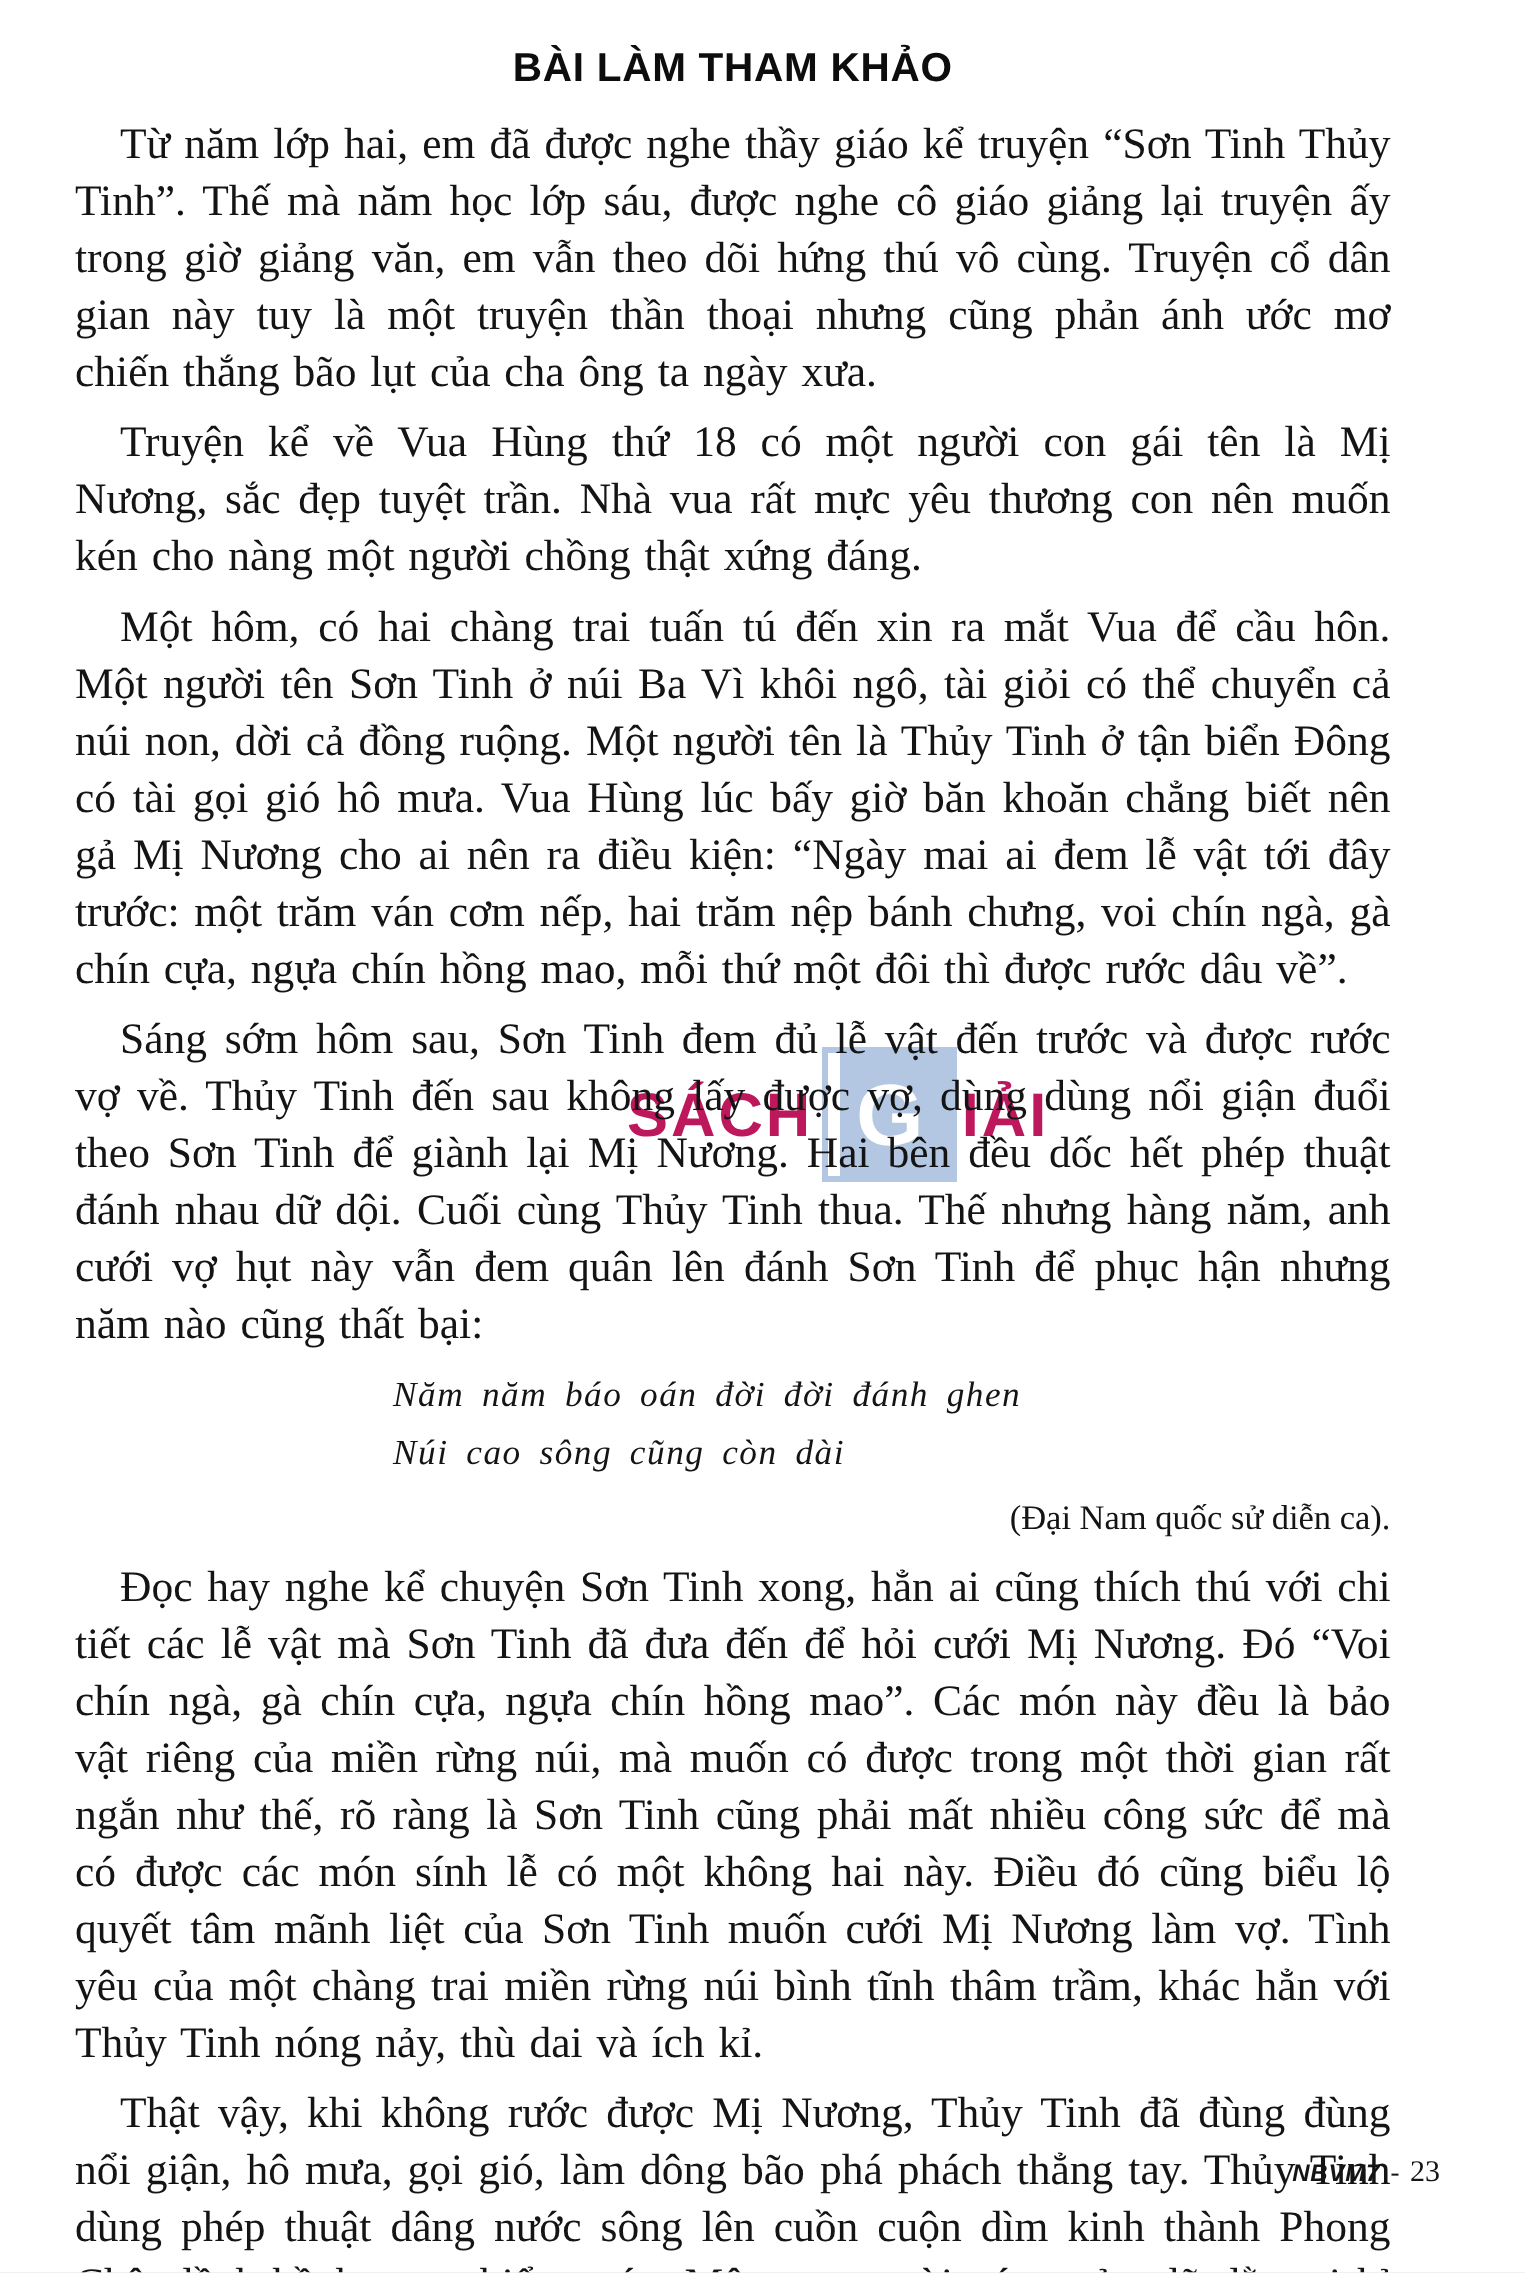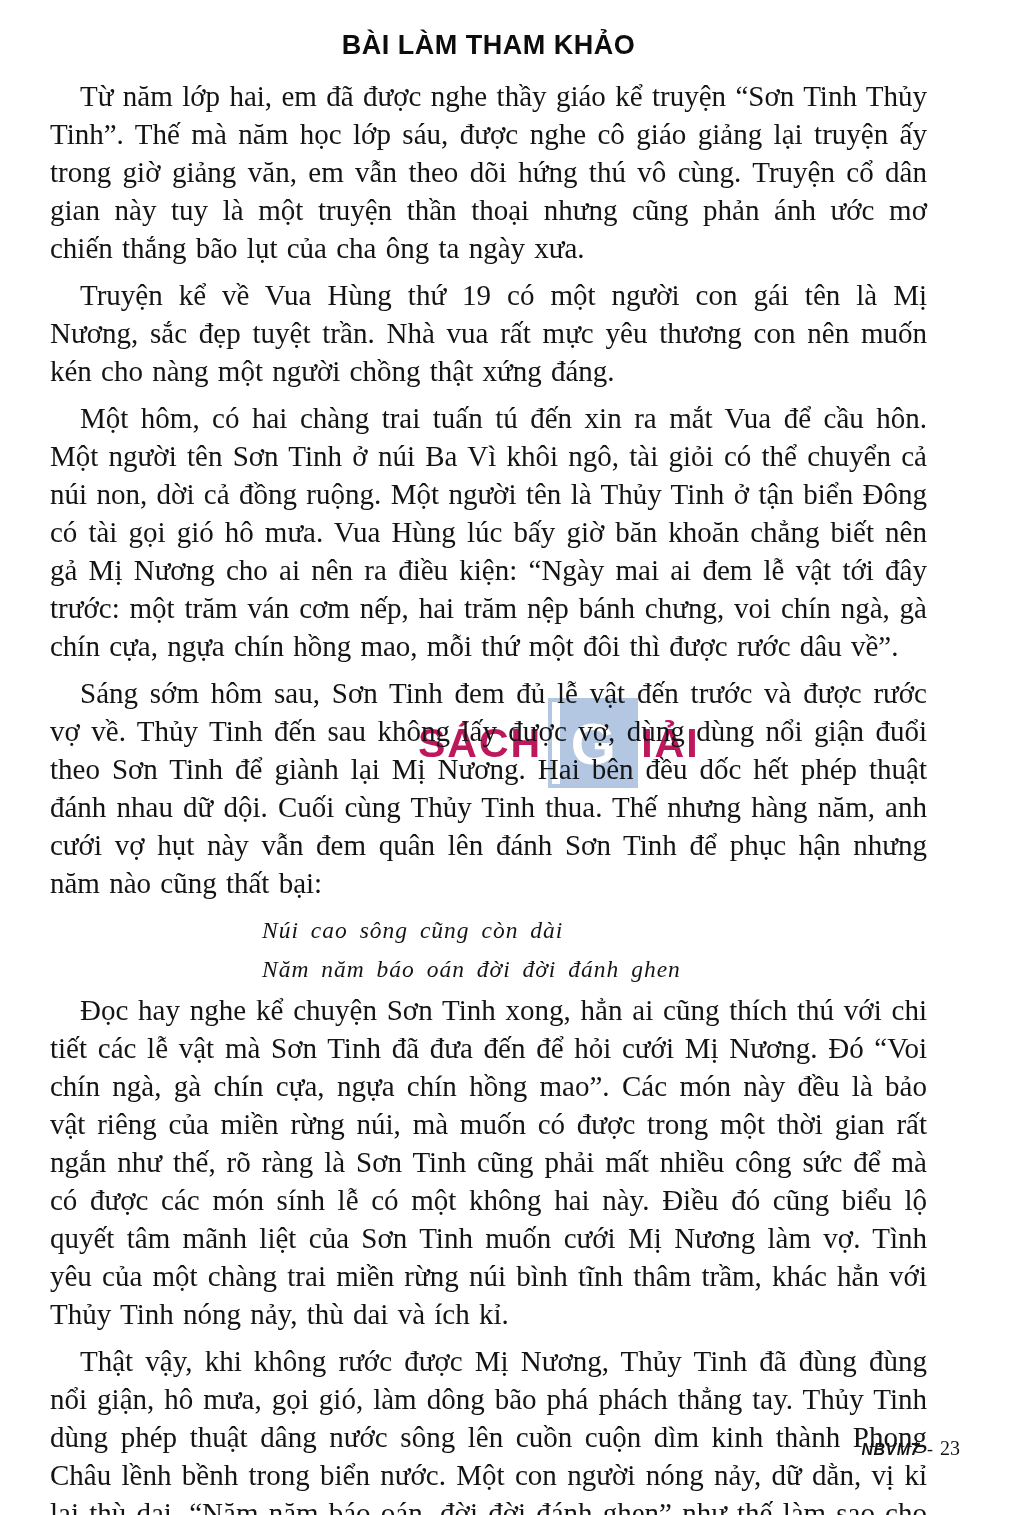--- a/index.html
+++ b/index.html
@@ -134,28 +134,29 @@
           <span>G</span>
         </span>
       <span class="wm-text">IẢI</span>
     </div>
   </div>
 
   <div class="content">
     <h1 class="doc-title">BÀI LÀM THAM KHẢO</h1>
 
     <p class="para">Từ năm lớp hai, em đã được nghe thầy giáo kể truyện “Sơn Tinh Thủy Tinh”. Thế mà năm học lớp sáu, được nghe cô giáo giảng lại truyện ấy trong giờ giảng văn, em vẫn theo dõi hứng thú vô cùng. Truyện cổ dân gian này tuy là một truyện thần thoại nhưng cũng phản ánh ước mơ chiến thắng bão lụt của cha ông ta ngày xưa.</p>
-    <p class="para">Truyện kể về Vua Hùng thứ 19 có một người con gái tên là Mị Nương, sắc đẹp tuyệt trần. Nhà vua rất mực yêu thương con nên muốn kén cho nàng một người chồng thật xứng đáng.</p>
+    <p class="para">Truyện kể về Vua Hùng thứ 18 có một người con gái tên là Mị Nương, sắc đẹp tuyệt trần. Nhà vua rất mực yêu thương con nên muốn kén cho nàng một người chồng thật xứng đáng.</p>
     <p class="para">Một hôm, có hai chàng trai tuấn tú đến xin ra mắt Vua để cầu hôn. Một người tên Sơn Tinh ở núi Ba Vì khôi ngô, tài giỏi có thể chuyển cả núi non, dời cả đồng ruộng. Một người tên là Thủy Tinh ở tận biển Đông có tài gọi gió hô mưa. Vua Hùng lúc bấy giờ băn khoăn chẳng biết nên gả Mị Nương cho ai nên ra điều kiện: “Ngày mai ai đem lễ vật tới đây trước: một trăm ván cơm nếp, hai trăm nệp bánh chưng, voi chín ngà, gà chín cựa, ngựa chín hồng mao, mỗi thứ một đôi thì được rước dâu về”.</p>
     <p class="para">Sáng sớm hôm sau, Sơn Tinh đem đủ lễ vật đến trước và được rước vợ về. Thủy Tinh đến sau không lấy được vợ, dùng dùng nổi giận đuổi theo Sơn Tinh để giành lại Mị Nương. Hai bên đều dốc hết phép thuật đánh nhau dữ dội. Cuối cùng Thủy Tinh thua. Thế nhưng hàng năm, anh cưới vợ hụt này vẫn đem quân lên đánh Sơn Tinh để phục hận nhưng năm nào cũng thất bại:</p>
 
     <div class="verse">
+      <div>Năm năm báo oán đời đời đánh ghen</div>
       <div>Núi cao sông cũng còn dài</div>
-      <div>Năm năm báo oán đời đời đánh ghen</div>
     </div>
+    <div class="attribution">(Đại Nam quốc sử diễn ca).</div>
 
     <p class="para">Đọc hay nghe kể chuyện Sơn Tinh xong, hẳn ai cũng thích thú với chi tiết các lễ vật mà Sơn Tinh đã đưa đến để hỏi cưới Mị Nương. Đó “Voi chín ngà, gà chín cựa, ngựa chín hồng mao”. Các món này đều là bảo vật riêng của miền rừng núi, mà muốn có được trong một thời gian rất ngắn như thế, rõ ràng là Sơn Tinh cũng phải mất nhiều công sức để mà có được các món sính lễ có một không hai này. Điều đó cũng biểu lộ quyết tâm mãnh liệt của Sơn Tinh muốn cưới Mị Nương làm vợ. Tình yêu của một chàng trai miền rừng núi bình tĩnh thâm trầm, khác hẳn với Thủy Tinh nóng nảy, thù dai và ích kỉ.</p>
     <p class="para">Thật vậy, khi không rước được Mị Nương, Thủy Tinh đã đùng đùng nổi giận, hô mưa, gọi gió, làm dông bão phá phách thẳng tay. Thủy Tinh dùng phép thuật dâng nước sông lên cuồn cuộn dìm kinh thành Phong Châu lềnh bềnh trong biển nước. Một con người nóng nảy, dữ dằn, vị kỉ lại thù dai. “Năm năm báo oán, đời đời đánh ghen” như thế làm sao cho thể xứng đôi với người đẹp Mị Nương nết na, Jịu dàng được? Trong khi đó Sơn Tinh tỏ ra bình tĩnh và thận trọng bốc từng quả đồi, dời từng quả núi làm thế nào để nước sông dâng lên bao nhiêu thì núi đồi cao lên bấy nhiêu.</p>
   </div>
 
   <div class="footer">
     <span class="footer-code">NBVM7</span>
     <span class="footer-sep">-</span>
     <span class="footer-page">23</span>
   </div>

